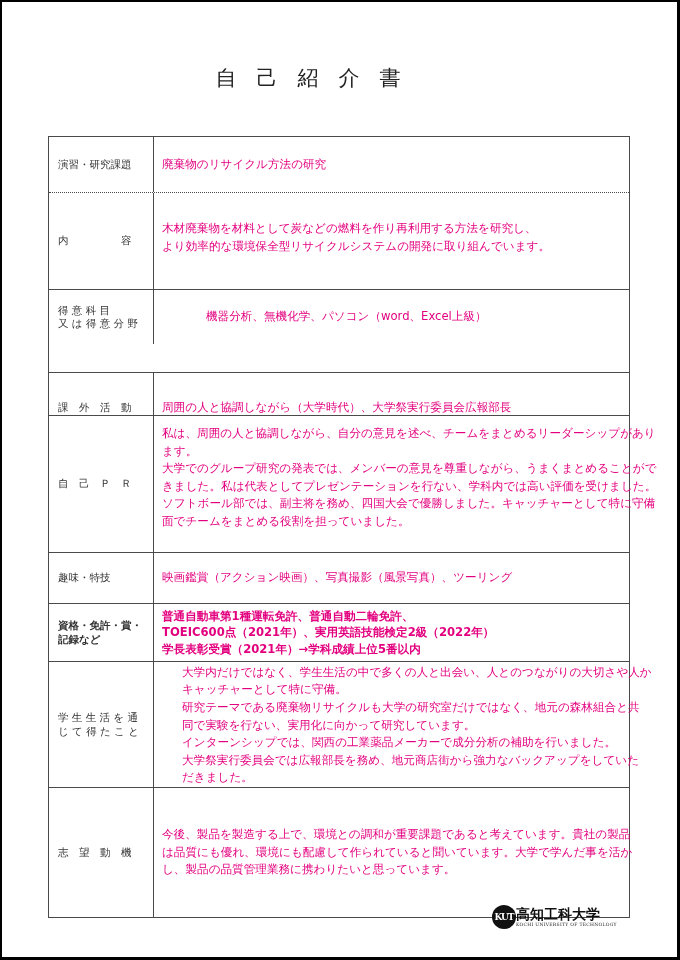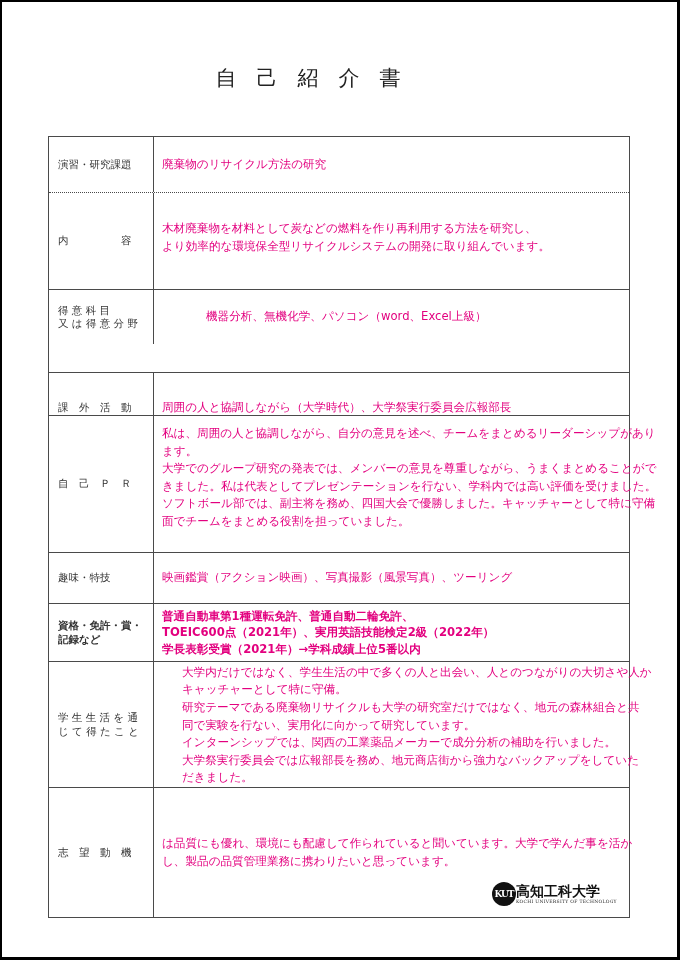--- a/index.html
+++ b/index.html
@@ -34,21 +34,21 @@
     font-family: "DejaVu Serif", serif;
   }
   .content {
     flex: 1; display: flex; align-items: center; padding-left: 8px; padding-right: 6px;
     color: #e3007f; font-size: 11.6px; line-height: 17.6px;
     font-family: "DejaVu Sans", sans-serif;
   }
   .content .lines { display: block; }
   .content .lines div { white-space: nowrap; }
   .logo {
-    position: absolute; left: 492px; top: 882px; display: flex; align-items: center;
+    position: absolute; left: 492px; top: 905px; display: flex; align-items: center;
   }
   .logo-mark {
     width: 24px; height: 24px; border-radius: 50%; background: #111; color: #fff;
     font-family: "DejaVu Serif", serif; font-size: 9px; font-weight: bold;
     display: flex; align-items: center; justify-content: center; letter-spacing: -1px;
   }
   .logo-text { }
   .logo-jp { font-family: "DejaVu Serif", serif; font-size: 14px; font-weight: bold; color: #111; line-height: 15px; }
   .logo-en { font-family: "DejaVu Serif", serif; font-size: 4.5px; color: #222; letter-spacing: 0.3px; }
 </style>
@@ -171,20 +171,21 @@
       </div>
     </div>
   </div>
 
   <div class="row" style="top:650px;height:130px;">
     <div class="label">
         <span>志　望　動　機</span>
       </div>
     <div class="content">
       <div class="lines">
+        <div>今後、製品を製造する上で、環境との調和が重要課題であると考えています。貴社の製品</div>
         <div>は品質にも優れ、環境にも配慮して作られていると聞いています。大学で学んだ事を活か</div>
         <div>し、製品の品質管理業務に携わりたいと思っています。</div>
       </div>
     </div>
   </div>
 
 </div>
 
 <div class="logo">
   <div class="logo-mark">KUT</div>

